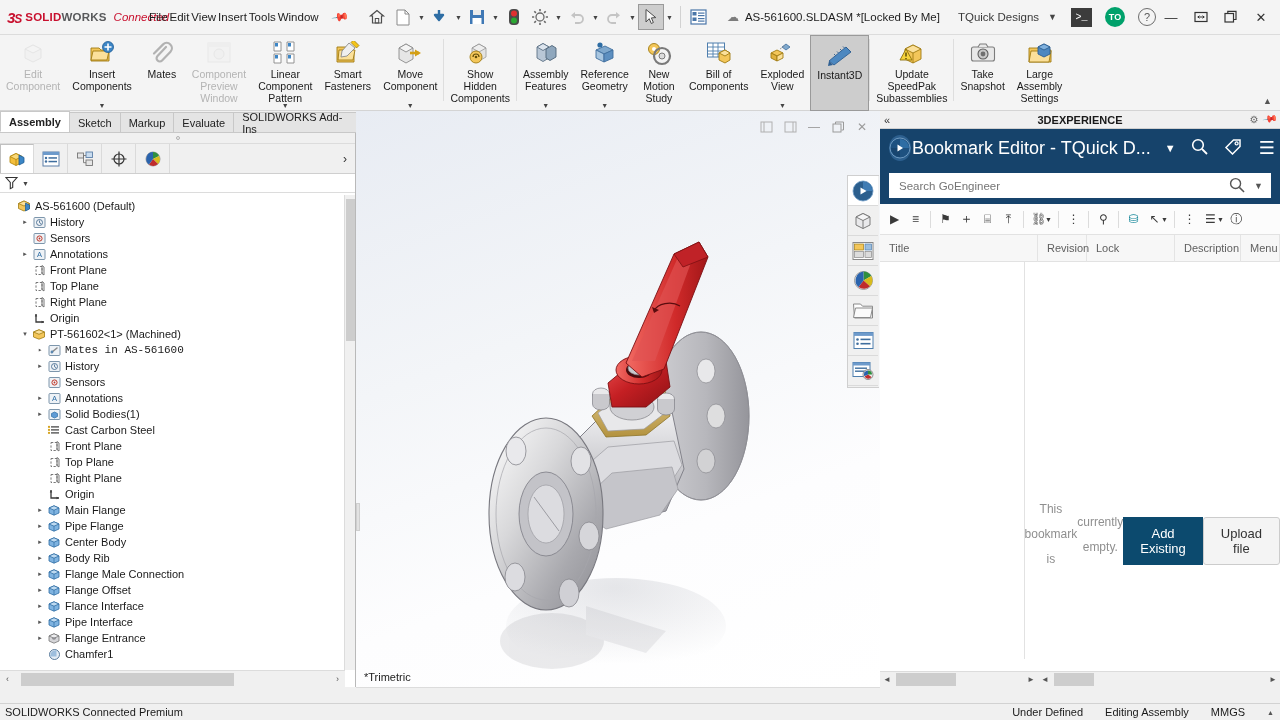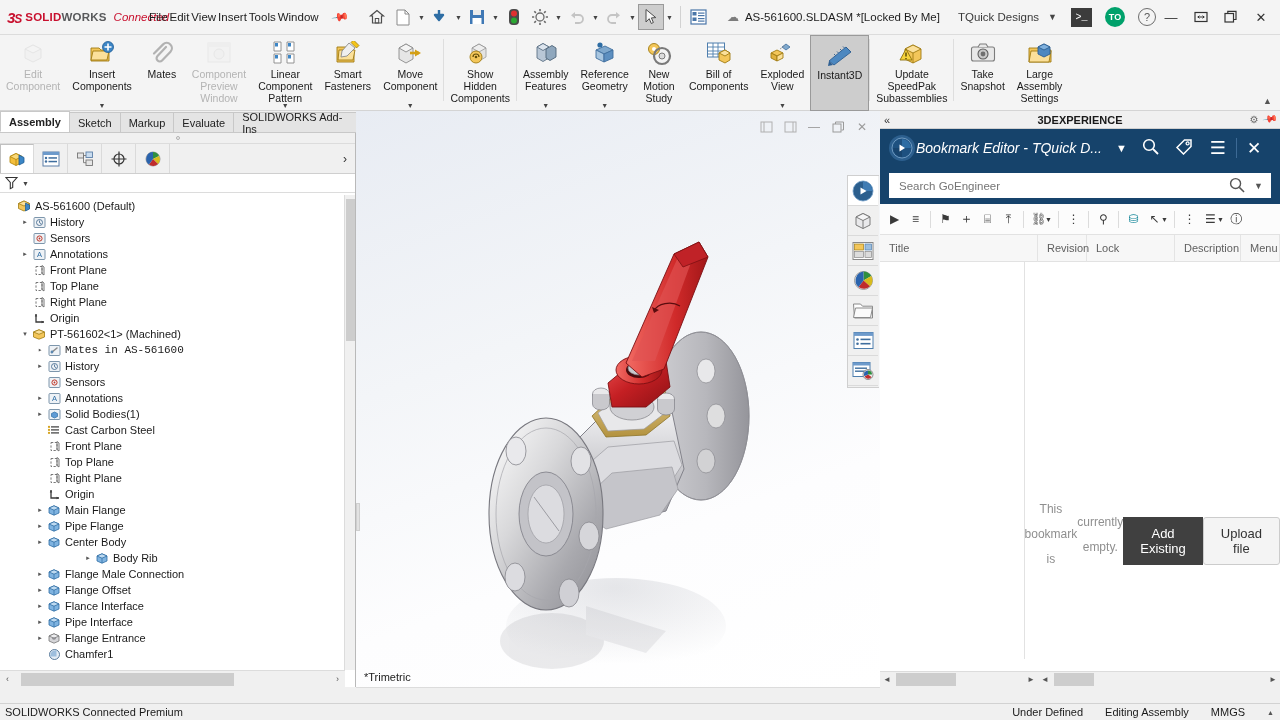--- a/index.html
+++ b/index.html
@@ -108,40 +108,40 @@
 
   
   .dxwrap{ position:absolute; top:111px; left:880px; width:400px; height:576px; background:#fff; }
   .dxtitle{ height:18px; background:#f0f0f0; border-bottom:1px solid #d0d0d0; display:flex; align-items:center;
             position:relative; }
   .dxtitle .coll{ position:absolute; left:4px; font-size:11px; color:#333;}
   .dxtitle .txt{ flex:1; text-align:center; font-size:11px; font-weight:bold; color:#1a1a1a;}
   .dxtitle .ic{ position:absolute; right:4px; display:flex; gap:5px; color:#6a6a6a; font-size:10px;}
   .dxhdr{ height:38px; background:#16436b; display:flex; align-items:center; padding:0 9px; gap:0;}
   .dxcompass{ width:26px;height:26px;border-radius:50%;background:#2c5f8e;display:flex;align-items:center;justify-content:center;}
-  .dxtitletext{ color:#fff; font-size:14px; margin-left:1px; white-space:nowrap;font-style:italic;}
+  .dxtitletext{ color:#fff; font-size:18px; margin-left:1px; white-space:nowrap;}
   .dxhdr .gl{ color:#fff; margin-left:12px; font-size:15px;}
   .dxvsep{ width:1px;height:20px;background:#3d6a95; margin:0 10px;}
   .dxsearchbar{ height:37px; background:#16436b; display:flex; align-items:center; padding:0 9px;}
   .dxsearchbox{ flex:1; height:25px; background:#fff; display:flex; align-items:center; padding:0 8px;}
   .dxsearchbox input{ border:none; outline:none; flex:1; font-size:11.5px; color:#222;
                       font-family:"Liberation Sans",sans-serif; background:transparent;}
   .dxtoolbar{ height:31px; background:#fcfcfc; border-bottom:1px solid #e2e2e2; display:flex; align-items:center;
               padding-left:4px; gap:0;}
   .dxtb{ width:21px;height:26px;display:flex;align-items:center;justify-content:center;color:#3a3a3a;font-size:12px;}
   .dxtbsep{ width:1px;height:17px;background:#dcdcdc;margin:0 4px;}
   .dxcols{ height:27px; background:#f7f7f7; border-bottom:1px solid #e2e2e2; display:flex; align-items:center;}
   .dxcol{ font-size:11px; color:#5f5f5f; padding-left:9px; border-right:1px solid #e4e4e4; height:27px;
           display:flex; align-items:center;}
   .dxbody{ position:absolute; top:151px; left:0; width:400px; height:397px; display:flex;}
   .dxb-left{ width:158px; border-right:1px solid #e2e2e2; height:100%;}
   .dxb-right{ flex:1; position:relative; display:flex; flex-direction:row; align-items:center;
               justify-content:flex-start; padding-top:148px;}
   .dxempty{ font-size:12px; color:#8f8f8f; line-height:25px; text-align:center;}
-  .btnprimary{ margin-top:12px; background:#404040; color:#fff; border:none; font-size:13px;
+  .btnprimary{ margin-top:12px; background:#0c4a6e; color:#fff; border:none; font-size:13px;
                padding:9px 17px; cursor:pointer; font-family:"Liberation Sans",sans-serif;}
   .btnsecondary{ margin-top:12px; background:#f4f4f4; color:#333; border:1px solid #ccc; font-size:13px;
                  padding:8px 17px; cursor:pointer; border-radius:3px; font-family:"Liberation Sans",sans-serif;}
   .dxscroll{ position:absolute; bottom:0; left:0; width:400px; height:16px; background:#f0f0f0;
              border-top:1px solid #dcdcdc; display:flex; align-items:center;}
   .dxs-seg{ display:flex; align-items:center; height:16px;}
   .dxs-arrow{ width:14px;height:15px;display:flex;align-items:center;justify-content:center;font-size:8px;color:#555;}
   .dxs-track{ height:13px; background:#f0f0f0; position:relative;}
   .dxs-thumb{ position:absolute; top:0; height:13px; background:#cdcdcd;}
 
@@ -823,21 +823,21 @@
           <div class="tw">▸</div>
           <div class="tico">
             <svg width="14" height="13" viewBox="0 0 14 13">
               <path d="M2 4 7 1.8 12 4v5L7 11.2 2 9z" fill="#7fb3e0" stroke="#2e6da4" stroke-width=".8"></path>
               <path d="M7 1.8 12 4 7 6.2 2 4z" fill="#bdd9f0" stroke="#2e6da4" stroke-width=".8"></path>
               <path d="M7 6.2v5" stroke="#2e6da4" stroke-width=".7"></path>
             </svg>
           </div>
           <div class="tlbl">Center Body</div>
         </div>
-        <div class="trow" style="padding-left: 34px; margin-left: 48px;">
+        <div class="trow" style="padding-left: 34px;">
           <div class="tw">▸</div>
           <div class="tico">
             <svg width="14" height="13" viewBox="0 0 14 13">
               <path d="M2 4 7 1.8 12 4v5L7 11.2 2 9z" fill="#7fb3e0" stroke="#2e6da4" stroke-width=".8"></path>
               <path d="M7 1.8 12 4 7 6.2 2 4z" fill="#bdd9f0" stroke="#2e6da4" stroke-width=".8"></path>
               <path d="M7 6.2v5" stroke="#2e6da4" stroke-width=".7"></path>
             </svg>
           </div>
           <div class="tlbl">Body Rib</div>
         </div>

